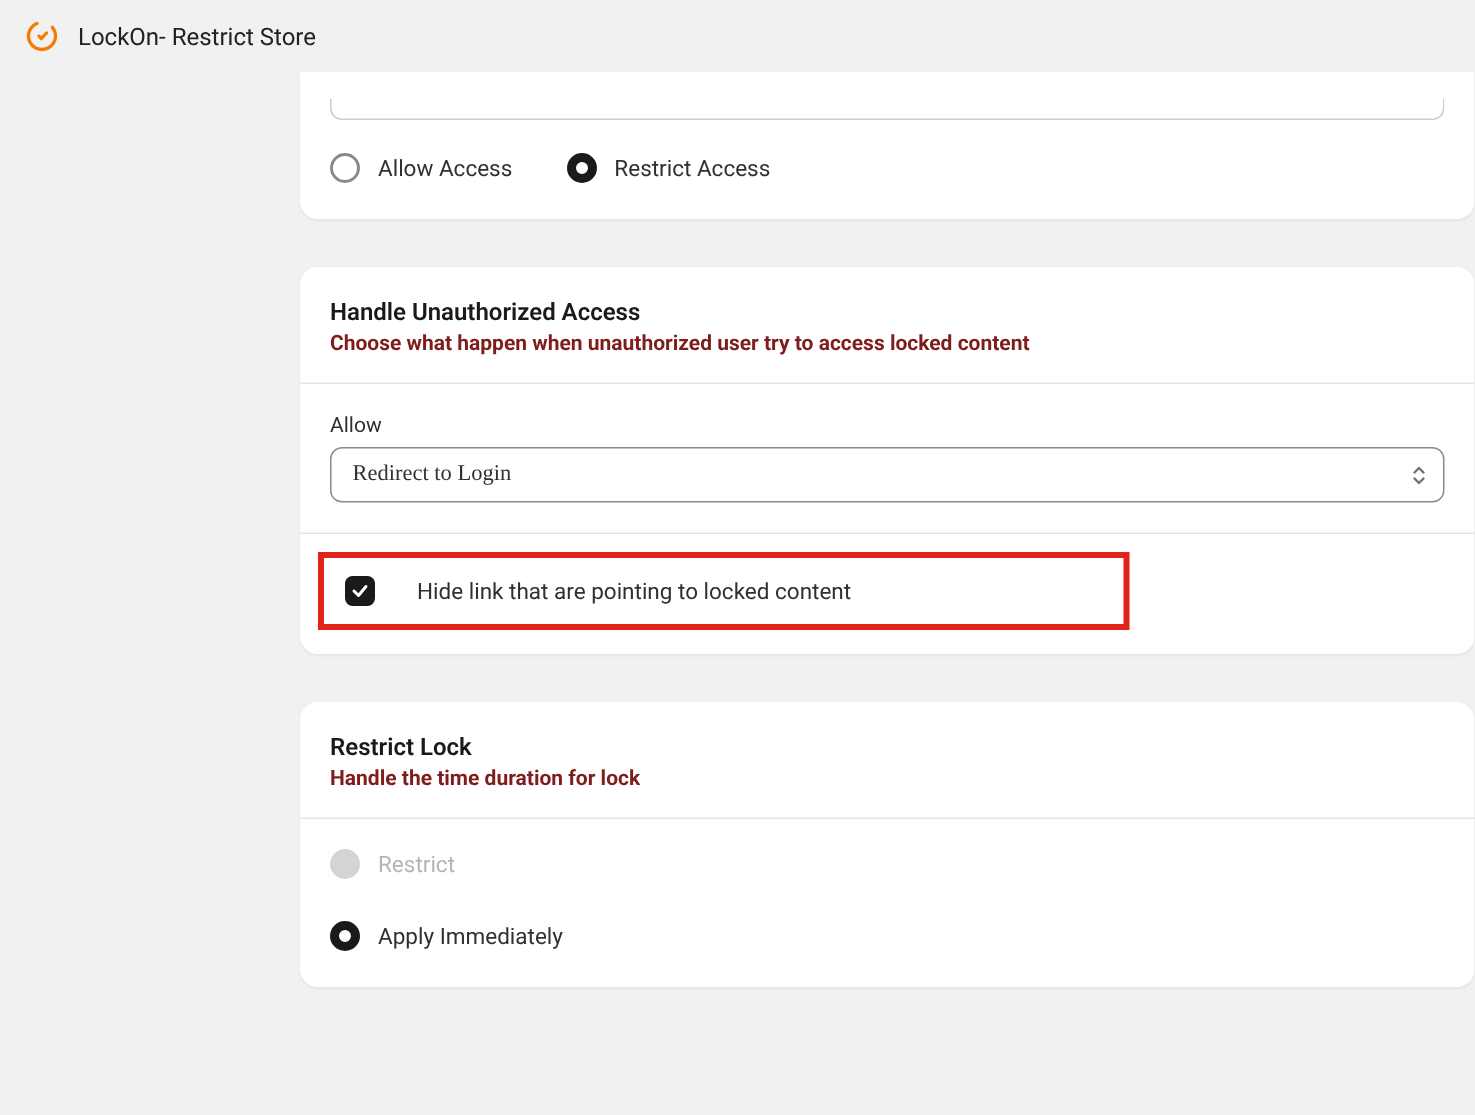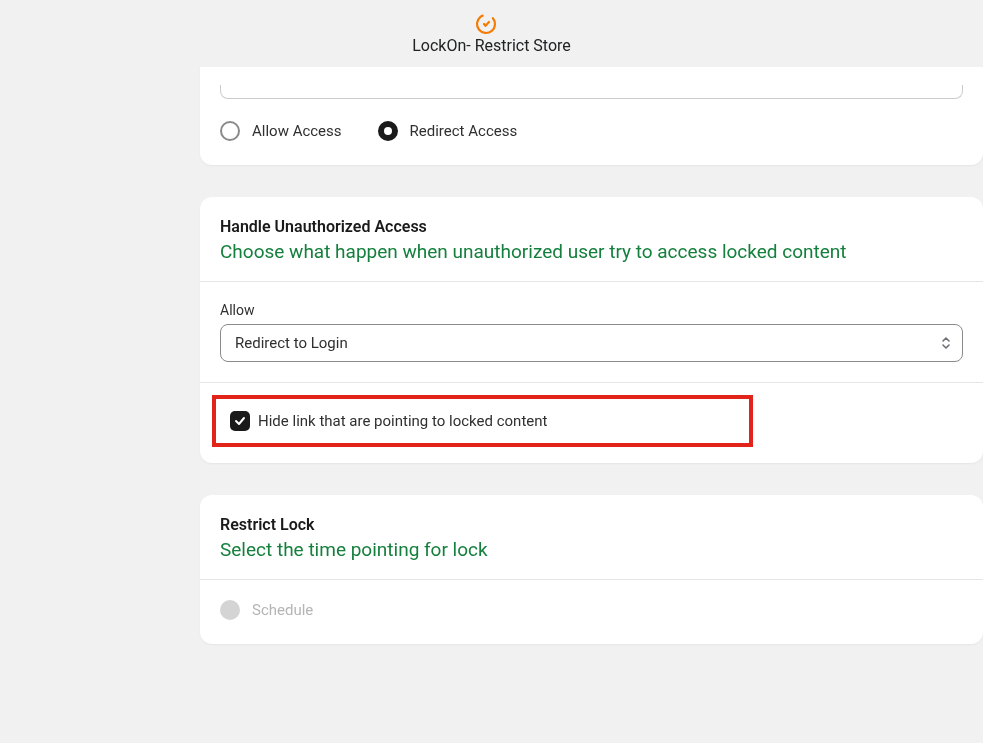--- a/index.html
+++ b/index.html
@@ -10,21 +10,20 @@
       font-size: 15px;
       width: 983px;
       height: 743px;
       overflow: hidden;
     }
     .header {
       display: flex;
       align-items: center;
       padding: 12px 16px;
       background: #f1f1f1;
-      flex-direction: column;
     }
     .app-logo {
       width: 24px;
       height: 24px;
       margin-right: 12px;
       display: flex;
       align-items: center;
       justify-content: center;
     }
     .app-title {
@@ -63,22 +62,23 @@
       padding: 20px 20px 18px 20px;
       border-bottom: 1px solid #e5e5e5;
     }
     .card-title {
       font-size: 16px;
       font-weight: 600;
       color: #1a1a1a;
       margin-bottom: 4px;
     }
     .card-subtitle {
-      font-size: 19px;
-      color: #15803d;
+      font-size: 14px;
+      color: #7f1d1d;
+      font-weight: bold;
     }
     .card-body {
       padding: 20px;
     }
     .card-body-last {
       padding: 20px 20px 24px 20px;
     }
     .radio-row {
       display: flex;
       align-items: center;
@@ -114,20 +114,21 @@
       color: #b5b5b5;
     }
     .field-label {
       font-size: 14px;
       color: #303030;
       margin-bottom: 6px;
       display: block;
     }
     .select-wrap {
       position: relative;
+      font-family: Liberation Serif, serif;
     }
     .select-field {
       width: 100%;
       padding: 9px 36px 9px 14px;
       border: 1px solid #8a8a8a;
       border-radius: 8px;
       background: #fff;
       font-size: 15px;
       color: #303030;
       cursor: pointer;
@@ -140,21 +141,21 @@
       top: 50%;
       transform: translateY(-50%);
       display: flex;
       flex-direction: column;
       gap: 1px;
       pointer-events: none;
     }
     .checkbox-row {
       display: flex;
       align-items: center;
-      gap: 8px;
+      gap: 28px;
       cursor: pointer;
     }
     .checkbox-box {
       width: 20px;
       height: 20px;
       background: #1a1a1a;
       border-radius: 5px;
       display: flex;
       align-items: center;
       justify-content: center;
@@ -199,21 +200,21 @@
 
   <div class="card-top-partial">
     <div class="partial-input-line"></div>
     <div class="radio-row">
       <div class="radio-item">
         <span class="radio-circle"></span>
         <span class="radio-label">Allow Access</span>
       </div>
       <div class="radio-item">
         <span class="radio-circle selected"></span>
-        <span class="radio-label">Redirect Access</span>
+        <span class="radio-label">Restrict Access</span>
       </div>
     </div>
   </div>
 
   <div class="card">
     <div class="card-header">
       <div class="card-title">Handle Unauthorized Access</div>
       <div class="card-subtitle">Choose what happen when unauthorized user try to access locked content</div>
     </div>
     <div class="card-body">
@@ -240,25 +241,29 @@
           </span>
           <span class="checkbox-label">Hide link that are pointing to locked content</span>
         </div>
       </div>
     </div>
   </div>
 
   <div class="card">
     <div class="card-header">
       <div class="card-title">Restrict Lock</div>
-      <div class="card-subtitle">Select the time pointing for lock</div>
+      <div class="card-subtitle">Handle the time duration for lock</div>
     </div>
     <div class="card-body-last">
       <div class="radio-stack">
         <div class="radio-item">
           <span class="radio-circle disabled"></span>
-          <span class="radio-label disabled">Schedule</span>
+          <span class="radio-label disabled">Restrict</span>
+        </div>
+        <div class="radio-item">
+          <span class="radio-circle selected"></span>
+          <span class="radio-label">Apply Immediately</span>
         </div>
       </div>
     </div>
   </div>
 
 </div>
 
 </body></html>

